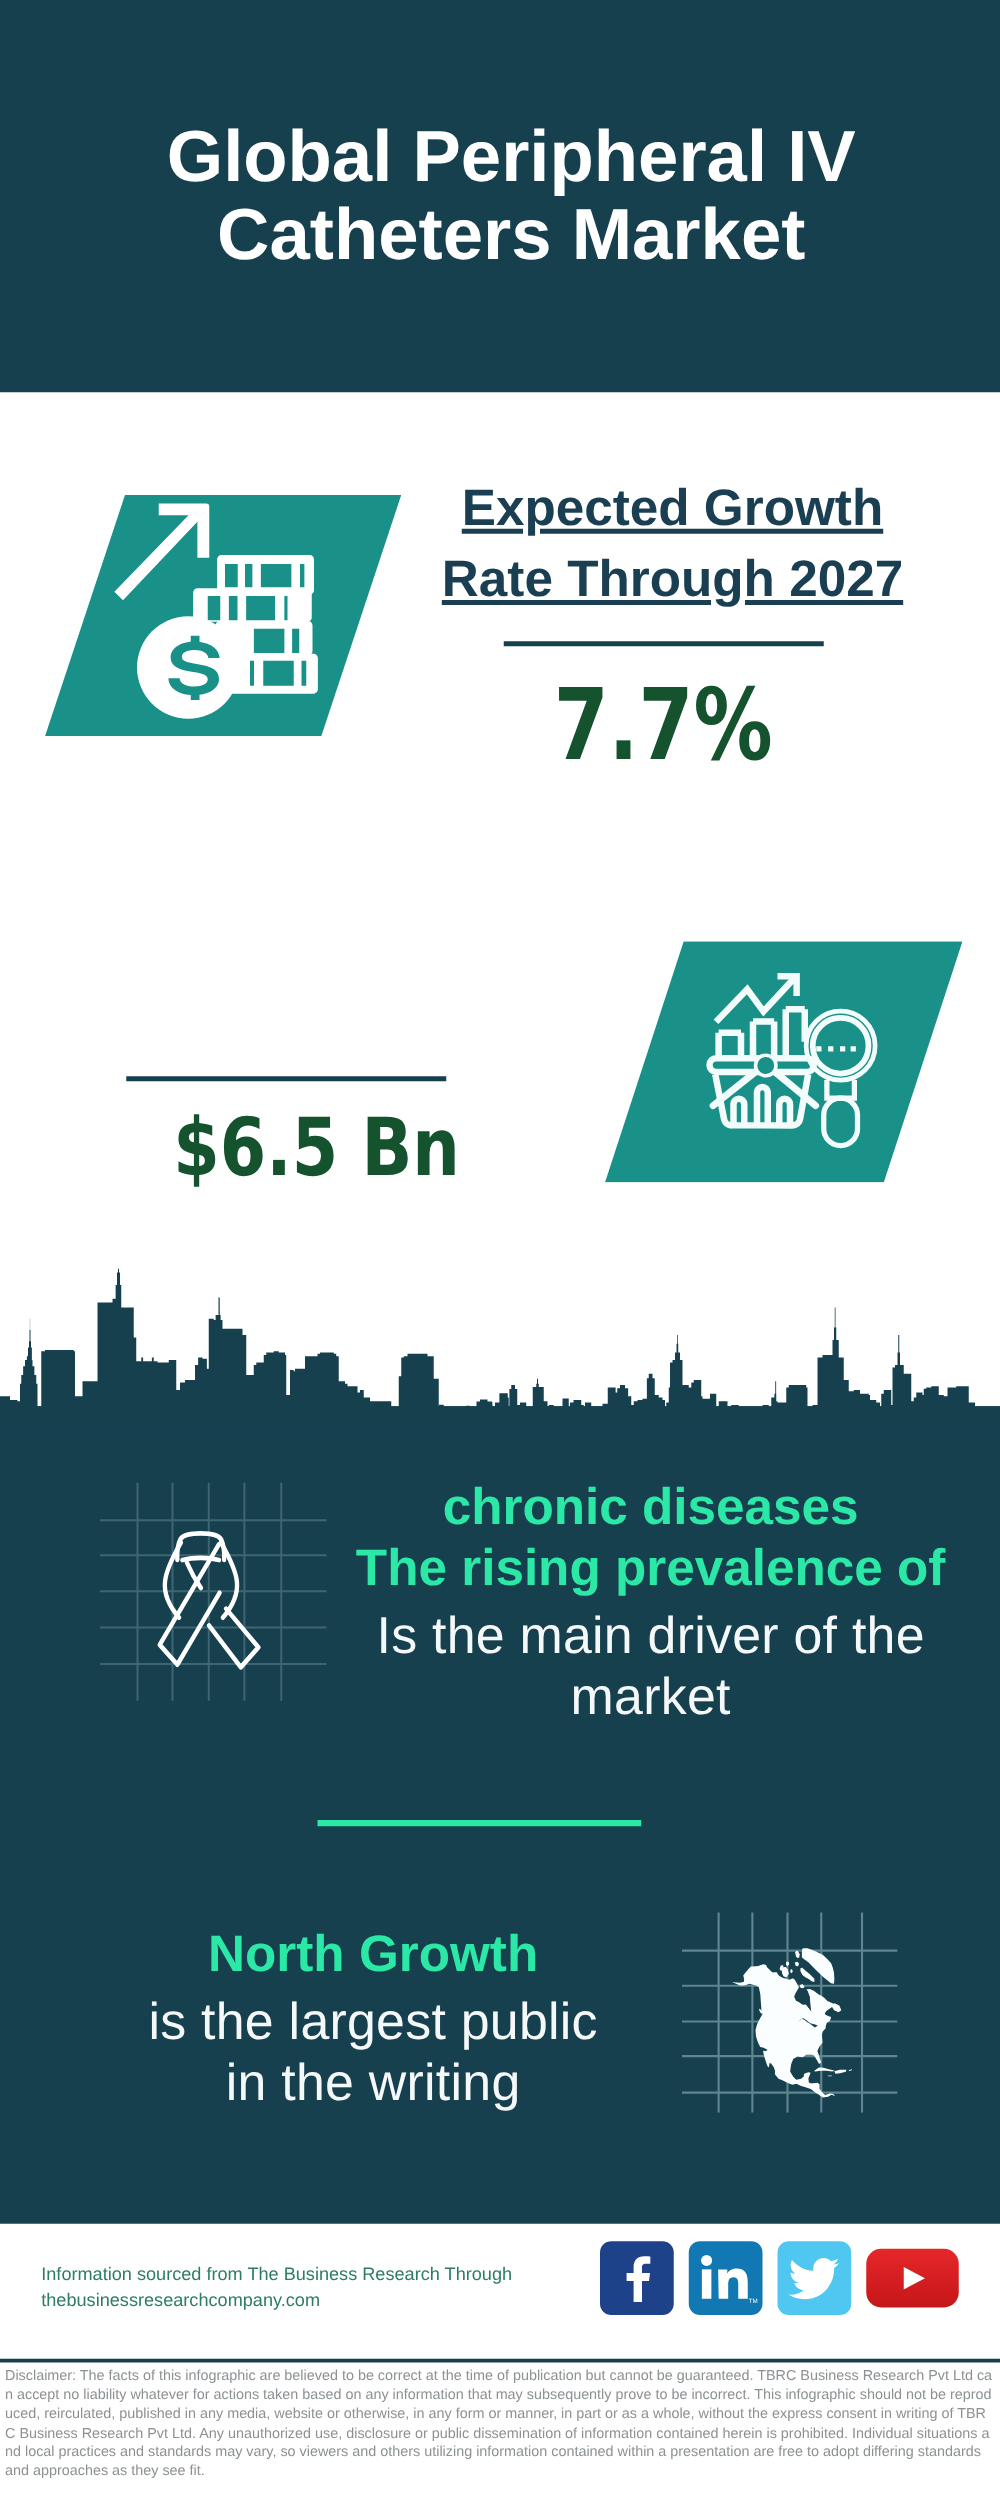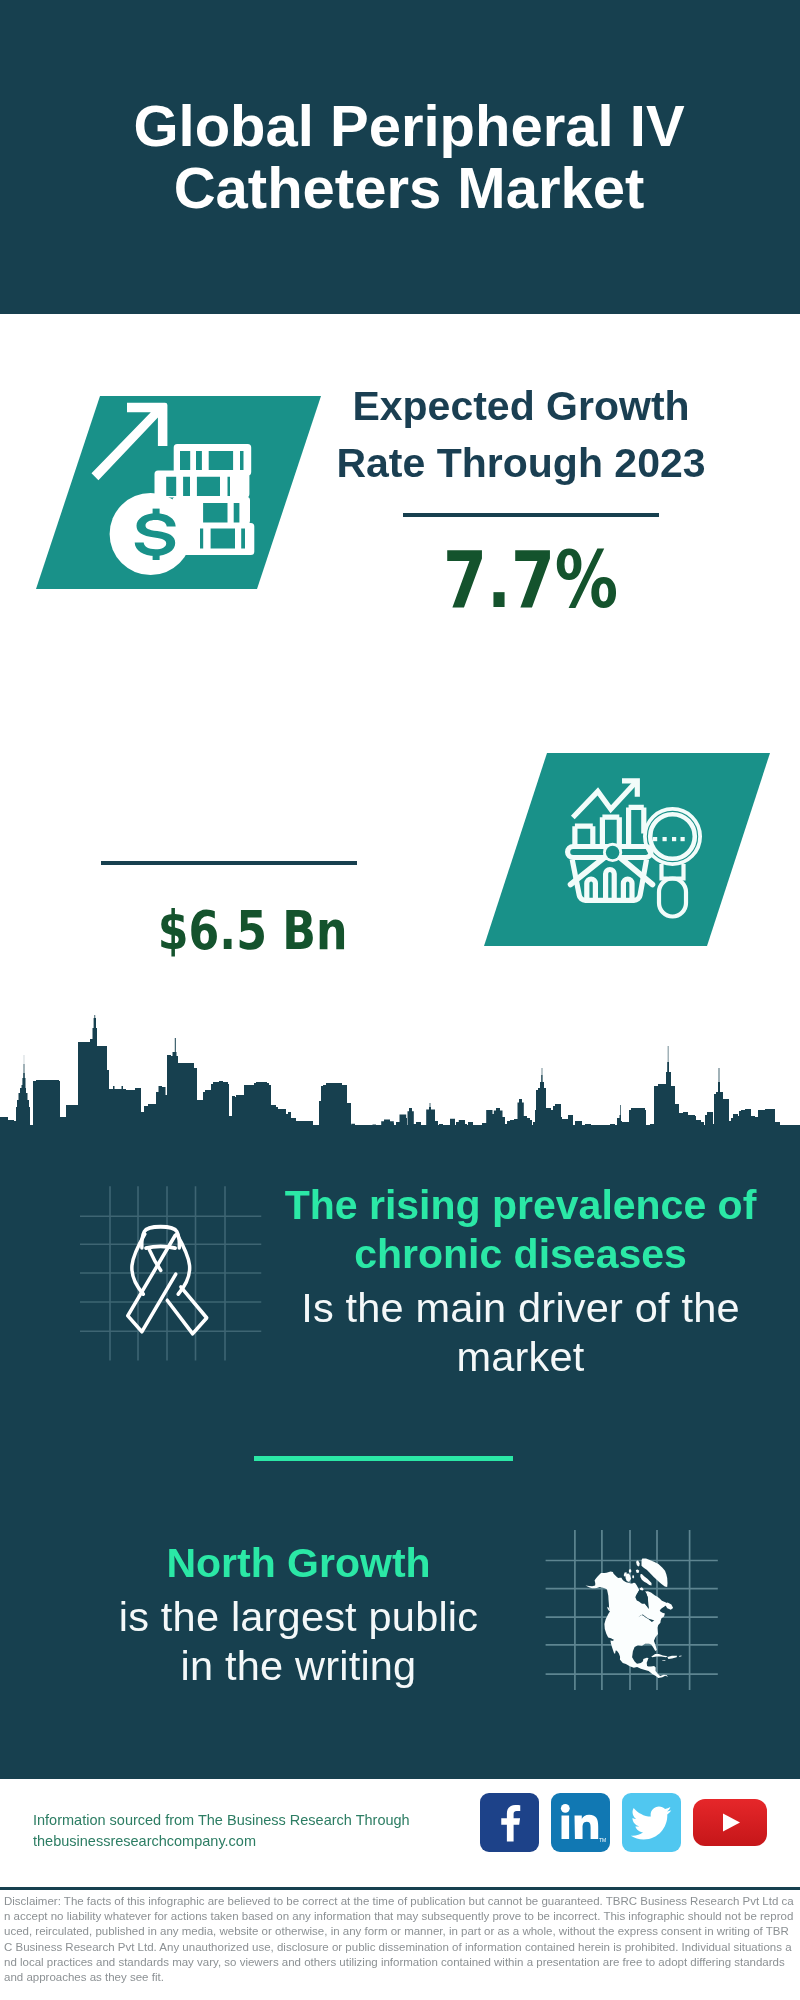--- a/index.html
+++ b/index.html
@@ -22,28 +22,28 @@
 
   .stat-head{position:absolute;color:#1A3F52;font-size:41px;font-weight:bold;line-height:57px;text-align:center;}
   .stat-rule{position:absolute;height:4px;background:#17404F;}
   .stat-val{position:absolute;color:#14532d;font-weight:bold;text-align:center;
      font-family:"DejaVu Sans",sans-serif;}
   .stat-val span{display:inline-block;transform-origin:center;}
   .val1 span{transform:scaleX(0.80);}
   .val2 span{transform:scaleX(0.835);}
 
   
-  .head1{left:321px;top:378px;width:400px;}
+  .head1{left:338px;top:378px;width:400px;text-decoration:underline;}
   .rule1{left:403px;top:513px;width:256px;}
   .val1{left:331px;top:534px;width:400px;font-size:79px;}
 
   
   .head2{left:58px;top:726px;width:400px;}
   .rule2{left:101px;top:861px;width:256px;}
-  .val2{left:53px;top:900px;width:400px;font-size:53px;}
+  .val2{left:53px;top:882px;width:400px;font-size:64px;}
 
   
   .dark{position:absolute;left:0;top:1125px;width:800px;height:875px;background:#17404F;}
   .skyline{position:absolute;left:0;top:1014px;width:800px;height:135px;}
 
   .fact{position:absolute;text-align:center;line-height:49px;white-space:nowrap;}
   .fact .hi{color:#2BE8A6;font-weight:bold;font-size:41px;}
   .fact .lo{color:#F4F8F9;font-size:41.5px;letter-spacing:0.2px;padding-top:4px;}
   .fact-1{left:270px;top:1181px;width:501px;}
   .fact-2{left:48px;top:1539px;width:501px;}
@@ -90,21 +90,21 @@
       <circle cx="70.6" cy="144" r="41"></circle>
     </g>
     <g fill="#199189">
       <rect x="72.6" y="118.6" width="7.0" height="7.2"></rect>
       <rect x="72.6" y="160.5" width="7.0" height="9.5"></rect>
       <path d="M75.7 123.2 c-11.0 0 -19.2 5.3 -19.2 12.6 c0 6.6 5.5 10.1 17.9 11.8 c8.8 1.2 11.8 2.7 11.8 5.8 c0 3.5 -4.1 5.8 -10.7 5.8 c-7.0 0 -11.5 -2.6 -11.8 -6.7 h-9.0 c0.3 8.1 8.4 13.5 20.5 13.5 c11.7 0 20.0 -5.3 20.0 -12.9 c0 -6.9 -5.4 -10.2 -18.0 -12.0 c-9.1 -1.3 -11.7 -2.7 -11.7 -5.7 c0 -3.2 4.0 -5.4 10.1 -5.4 c6.4 0 10.7 2.4 11.1 6.4 h9.0 c-0.4 -7.7 -8.1 -13.1 -19.9 -13.1 z"></path>
     </g>
   </svg>
   <div class="stat-head head1">
     <div>Expected Growth</div>
-    <div>Rate Through 2023</div>
+    <div>Rate Through 2027</div>
   </div>
   <div class="stat-rule rule1"></div>
   <div class="stat-val val1"><span>7.7%</span></div>
 
   <div class="para para-2"></div>
   <svg class="icon-analytics" width="180" height="180" viewBox="0 0 180 180" style="position:absolute;left:550px;top:765px;">
     <g fill="none" stroke="#F2FCFA" stroke-width="5.2" stroke-linecap="butt" stroke-linejoin="miter">
 
       <polyline points="22.8,52.5 47.8,26.4 60.8,44.2 85,18"></polyline>
 
@@ -156,22 +156,22 @@
       <path d="M102.6 56 c5.8 9.3 12.6 21.2 13.6 30.4 c1.2 11.1 -4.9 20.4 -12 28"></path>
       <path d="M69.8 69.6 c5 -1.2 10.2 -1.7 15.6 -1.7 c5.4 0 10.6 0.5 15.6 1.7"></path>
       <path d="M73.6 71.5 c3.9 8.3 8.3 15 12 19.8"></path>
       <path d="M100.8 57.5 L50.5 135.5 L65.5 151 L101.5 95"></path>
       <path d="M107 107.5 L134.5 137.5 L119.5 153 L92.5 120.5"></path>
     </g>
   </svg>
 
   <div class="fact fact-1">
     <div class="hi">
+      <div>chronic diseases</div>
       <div>The rising prevalence of</div>
-      <div>chronic diseases</div>
     </div>
     <div class="lo">
       <div>Is the main driver of the</div>
       <div>market</div>
     </div>
   </div>
 
   <div class="fact-sep"></div>
 
   <svg class="icon-namap" width="190" height="180" viewBox="0 0 190 180" style="position:absolute;left:540px;top:1520px;">

